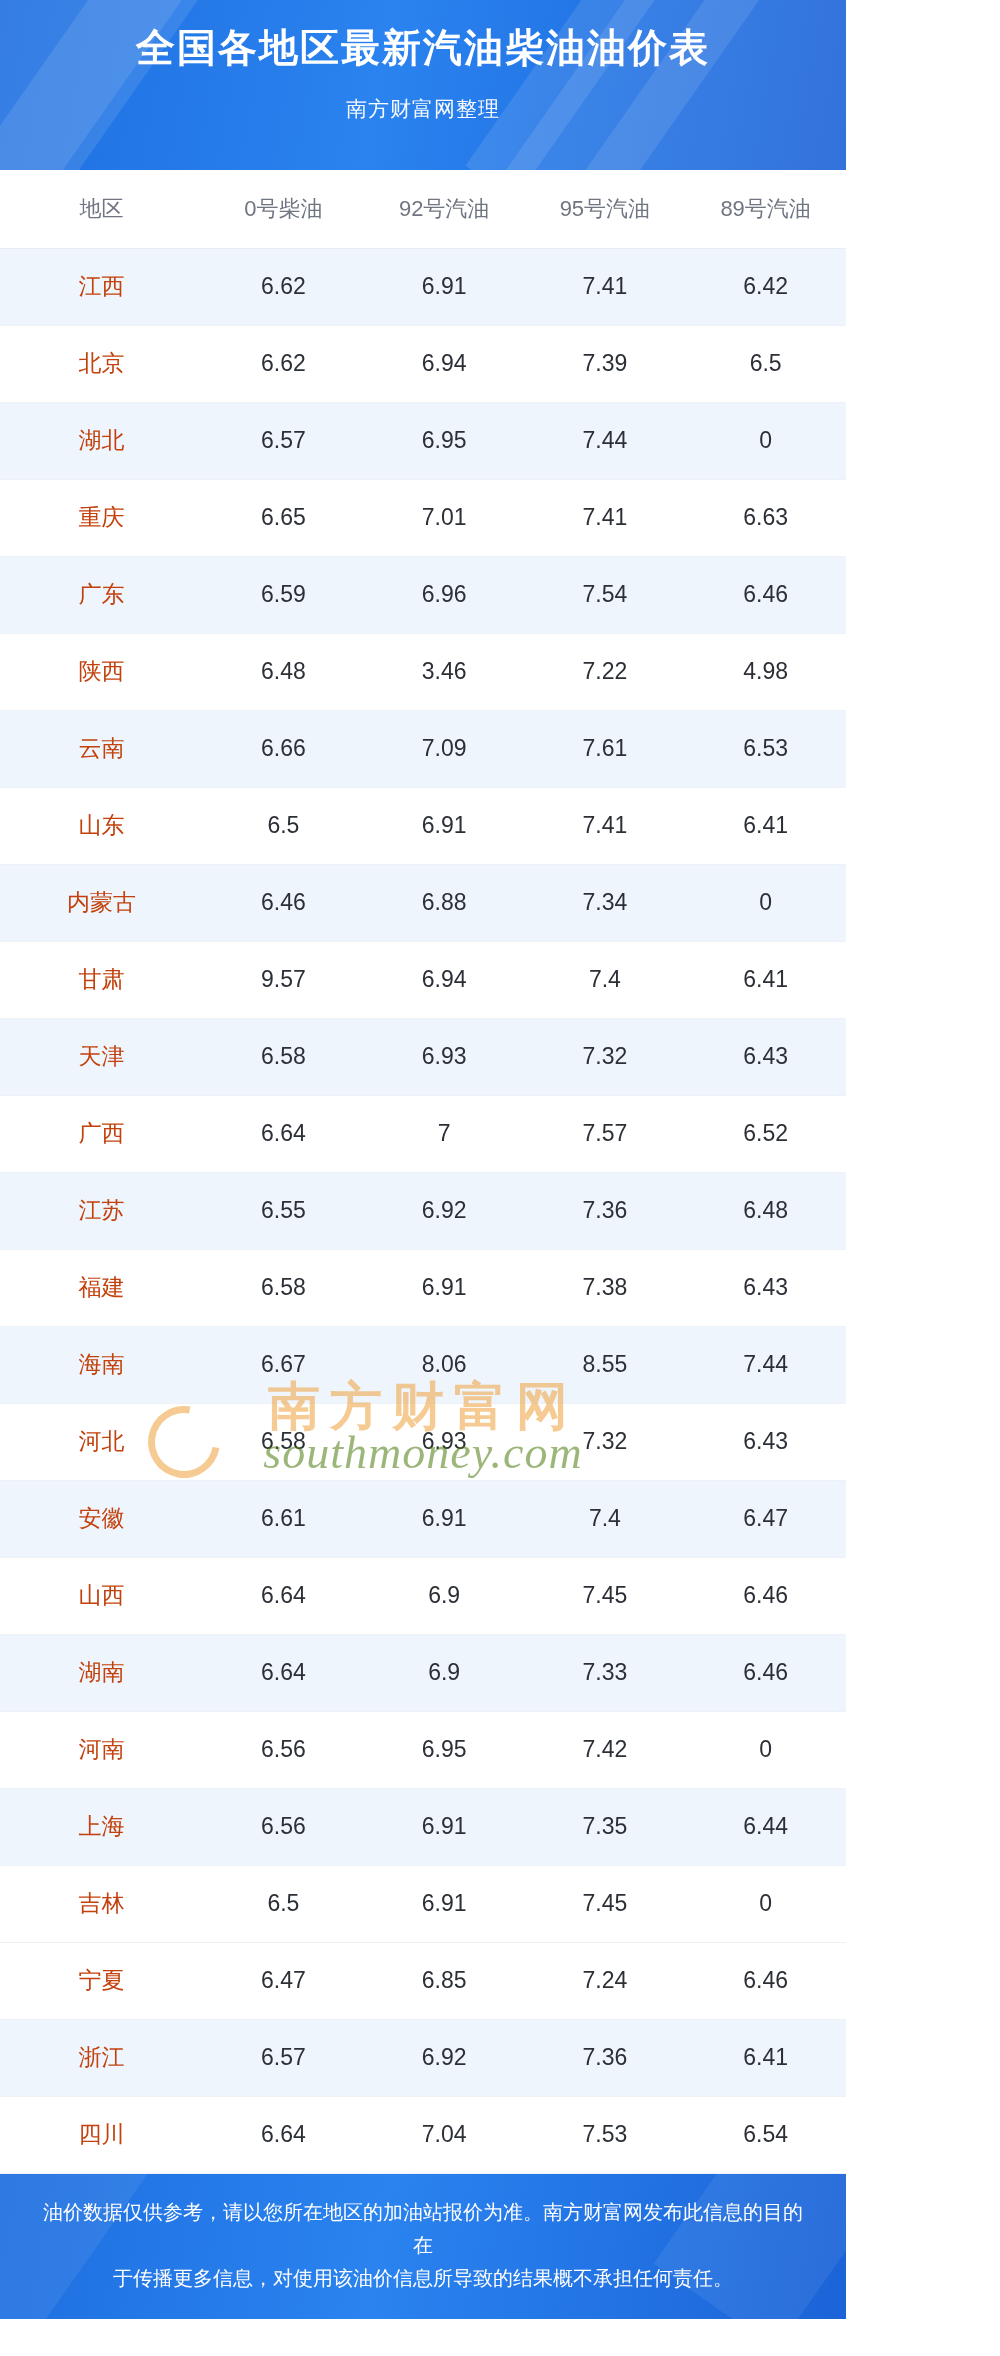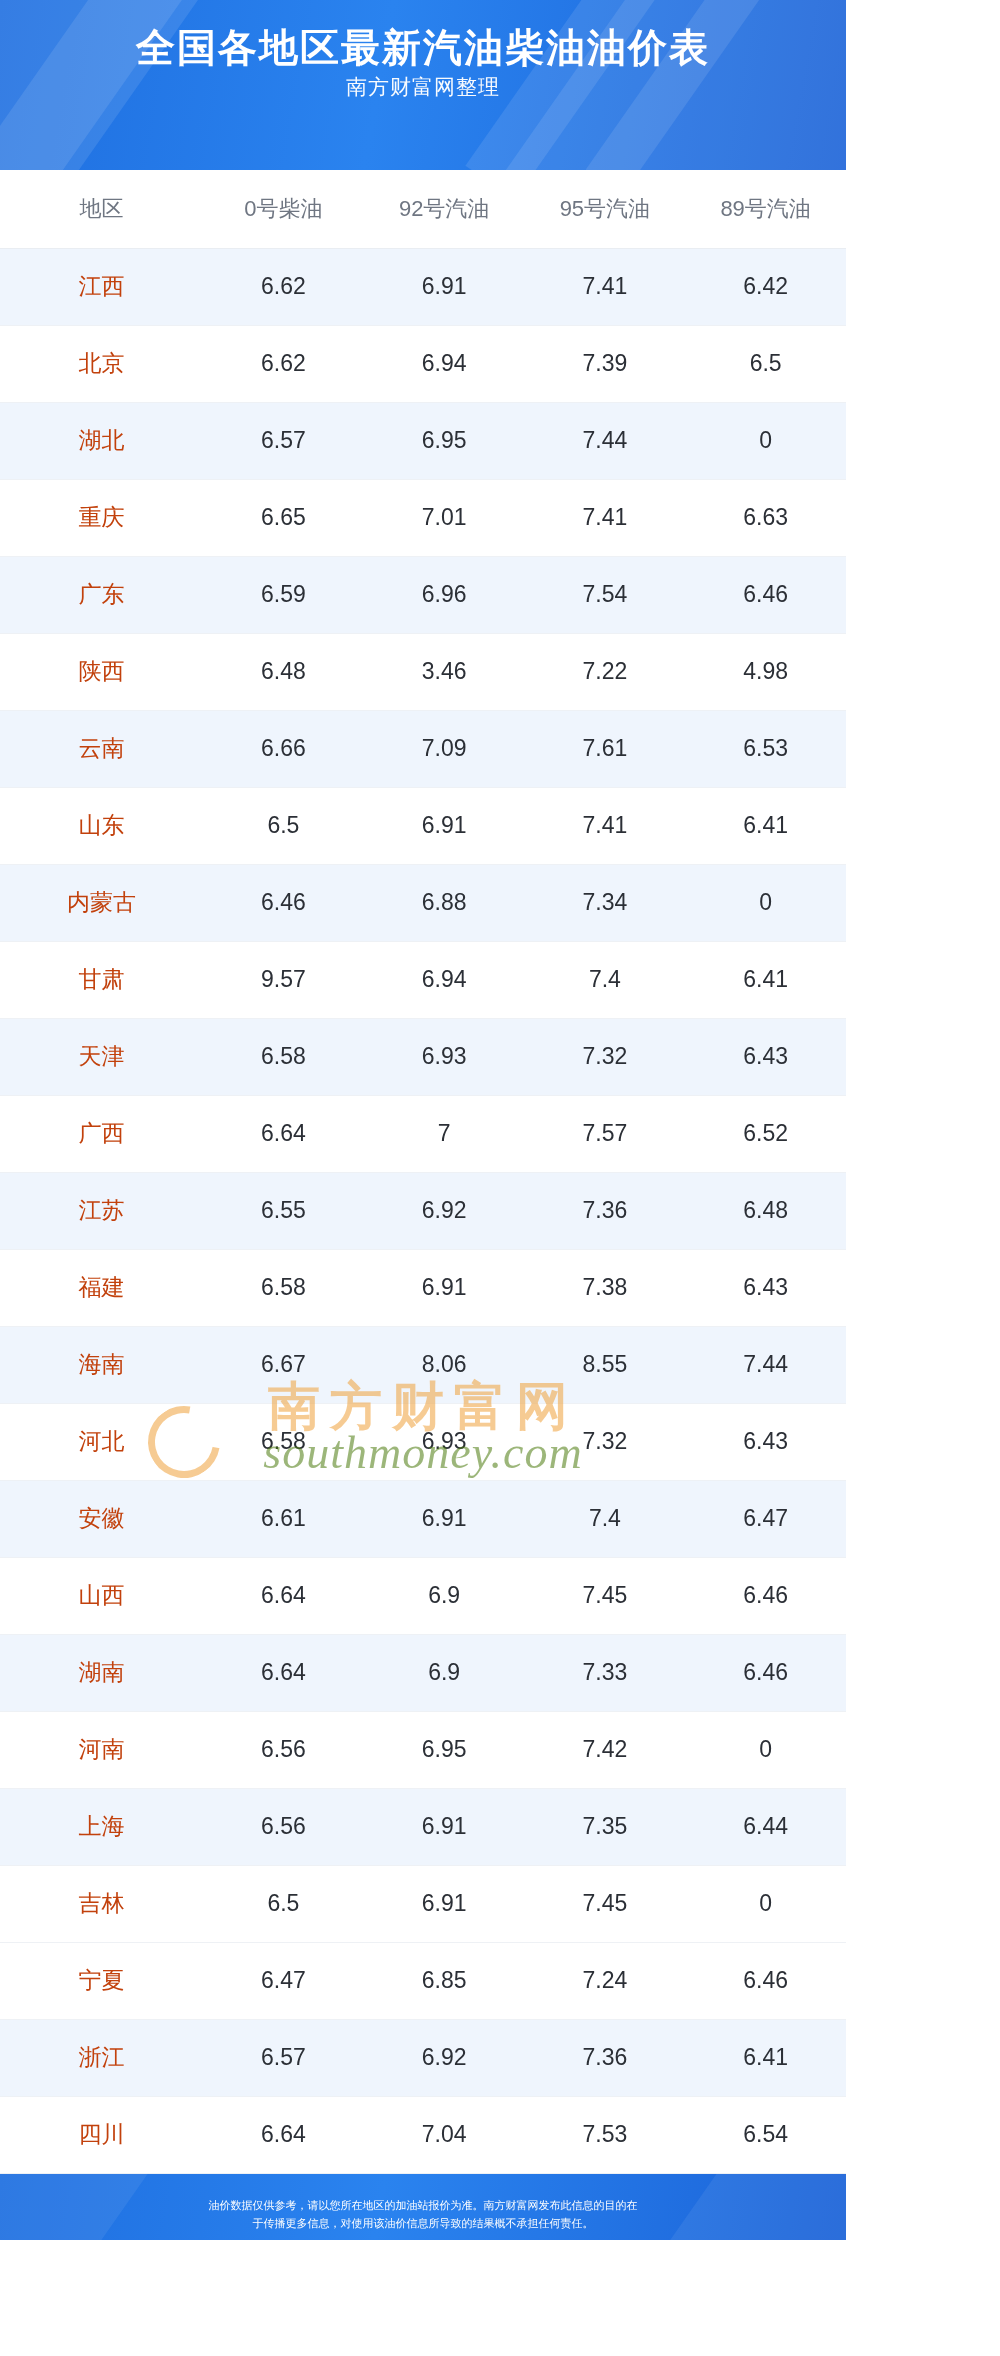--- a/index.html
+++ b/index.html
@@ -43,20 +43,21 @@
     color: #ffffff;
     font-size: 39px;
     font-weight: bold;
     letter-spacing: 2px;
     line-height: 1.25;
     margin: 0;
   }
   .subtitle {
     color: #ffffff;
     font-size: 21px;
+    margin-top: 22px;
     letter-spacing: 1px;
     opacity: 0.97;
   }
   
   .table-wrap {
     padding: 0;
     position: relative;
     border-radius: 7px;
   }
   table {
@@ -119,24 +120,24 @@
     height: 72px;
     border-radius: 50%;
     border: 7px solid #f0a23c;
     border-right-color: transparent;
     transform: rotate(-35deg);
   }
   
   .footer {
     background: linear-gradient(100deg, #1f6fe0 0%, #2a83ef 45%, #1b63d8 100%);
     color: #ffffff;
-    font-size: 11px;
+    font-size: 20px;
     line-height: 1.65;
     text-align: center;
-    padding: 22px 40px 8px 40px;
+    padding: 22px 40px 24px 40px;
     position: relative;
     overflow: hidden;
   }
   .footer .fdeco {
     position: absolute;
     background: rgba(255,255,255,0.07);
     transform: rotate(35deg);
     width: 150px; height: 300px;
   }
   .fd1 { left: -40px; top: -120px; }

